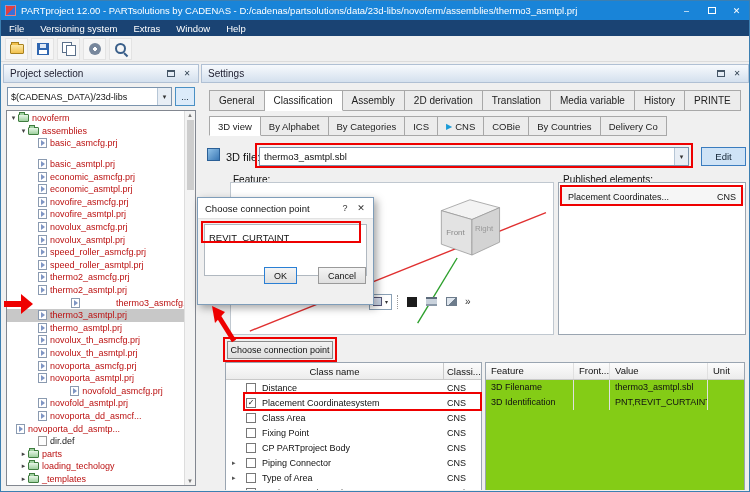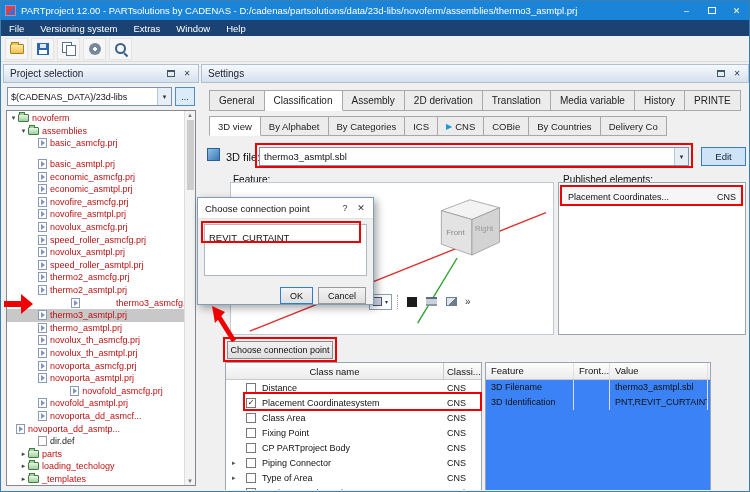--- a/index.html
+++ b/index.html
@@ -103,34 +103,34 @@
 .class-table{position:absolute;left:24px;top:298px;width:257px;bottom:0;background:#fff;border:1px solid #9aa5b1;border-bottom:none;overflow:hidden}
 .ct-header{height:17px;display:flex;background:linear-gradient(#fcfcfc,#ececec);border-bottom:1px solid #c9c9c9;font-size:9.5px}
 .ct-h-name{flex:1;border-right:1px solid #c9c9c9;display:flex;align-items:center;justify-content:center}
 .ct-h-cls{width:37px;padding-left:3px;display:flex;align-items:center}
 .ct-row{height:15px;display:flex;align-items:center;font-size:9px;padding-left:6px}
 .ct-exp{width:14px;font-size:7px;color:#555;flex:none}
 .ct-cb{width:10px;height:10px;border:1px solid #777;background:#fff;flex:none;margin-right:6px;font-size:8px;line-height:8px;text-align:center;color:#111}
 .ct-name{flex:1;white-space:nowrap;overflow:hidden}
 .ct-cls{width:37px;padding-left:3px;flex:none}
 
-.feature-table{position:absolute;left:284px;top:298px;width:226px;bottom:0;background:#3b82f6;border:1px solid #9aa5b1;border-bottom:none;overflow:hidden;font-size:9px}
+.feature-table{position:absolute;left:284px;top:298px;width:260px;bottom:0;background:#84cc16;border:1px solid #9aa5b1;border-bottom:none;overflow:hidden;font-size:9px}
 .ft-header{height:17px;display:flex;background:linear-gradient(#fcfcfc,#ececec);border-bottom:1px solid #c9c9c9;font-size:9.5px}
 .ft-row{height:15px;display:flex}
 .ft-col{padding:2px 0 0 5px;border-right:1px solid #e0e0e0;white-space:nowrap;overflow:hidden}
 .c1{width:88px;flex:none}.c2{width:36px;flex:none}.c3{width:98px;flex:none}.c4{flex:1;border-right:none}
 
 
 .dialog{position:absolute;left:196px;top:196px;width:177px;height:108px;background:#f0f0f0;border:1px solid #7f9db9;box-shadow:3px 3px 8px rgba(0,0,0,.35);z-index:50}
 .dialog-title{height:21px;background:#fff;display:flex;align-items:center;padding:0 4px 0 7px;font-size:9.5px;border-bottom:1px solid #e3e3e3}
 .dlg-title-text{flex:1}
 .dlg-btn{width:16px;height:14px;display:flex;align-items:center;justify-content:center;font-size:9px;color:#333}
 .dialog-list{position:absolute;left:6px;top:26px;right:6px;height:52px;background:#fff;border:1px solid #b0b8c0}
 .dialog-item{height:24px;display:flex;align-items:center;padding-left:4px;font-size:9.5px}
-.dialog-buttons{position:absolute;right:7px;bottom:0;display:flex;gap:5px}
+.dialog-buttons{position:absolute;right:7px;bottom:20px;display:flex;gap:21px}
 .btn{height:17px;padding:0 9px;background:linear-gradient(#f4f4f4,#dfdfdf);border:1px solid #9a9a9a;font-size:9px;display:flex;align-items:center;color:#111}
 .btn.ok{border-color:#2a7fd4}
 
 
 .redbox{position:absolute;border:2px solid #ee0000;z-index:60;pointer-events:none}
 .ann{position:absolute;z-index:60}
 </style>
 </head>
 <body>
 
@@ -231,26 +231,26 @@
           <span class="tlabel">novofire_asmtpl.prj</span>
         </div>
         <div class="tree-row" style="padding-left: 22px;">
           <span class="expander"></span>
           <span class="ticon prj-glyph"></span>
           <span class="tlabel">novolux_asmcfg.prj</span>
         </div>
         <div class="tree-row" style="padding-left: 22px;">
           <span class="expander"></span>
           <span class="ticon prj-glyph"></span>
+          <span class="tlabel">novolux_asmtpl.prj</span>
+        </div>
+        <div class="tree-row" style="padding-left: 22px;">
+          <span class="expander"></span>
+          <span class="ticon prj-glyph"></span>
           <span class="tlabel">speed_roller_asmcfg.prj</span>
-        </div>
-        <div class="tree-row" style="padding-left: 22px;">
-          <span class="expander"></span>
-          <span class="ticon prj-glyph"></span>
-          <span class="tlabel">novolux_asmtpl.prj</span>
         </div>
         <div class="tree-row" style="padding-left: 22px;">
           <span class="expander"></span>
           <span class="ticon prj-glyph"></span>
           <span class="tlabel">speed_roller_asmtpl.prj</span>
         </div>
         <div class="tree-row" style="padding-left: 22px;">
           <span class="expander"></span>
           <span class="ticon prj-glyph"></span>
           <span class="tlabel">thermo2_asmcfg.prj</span>

